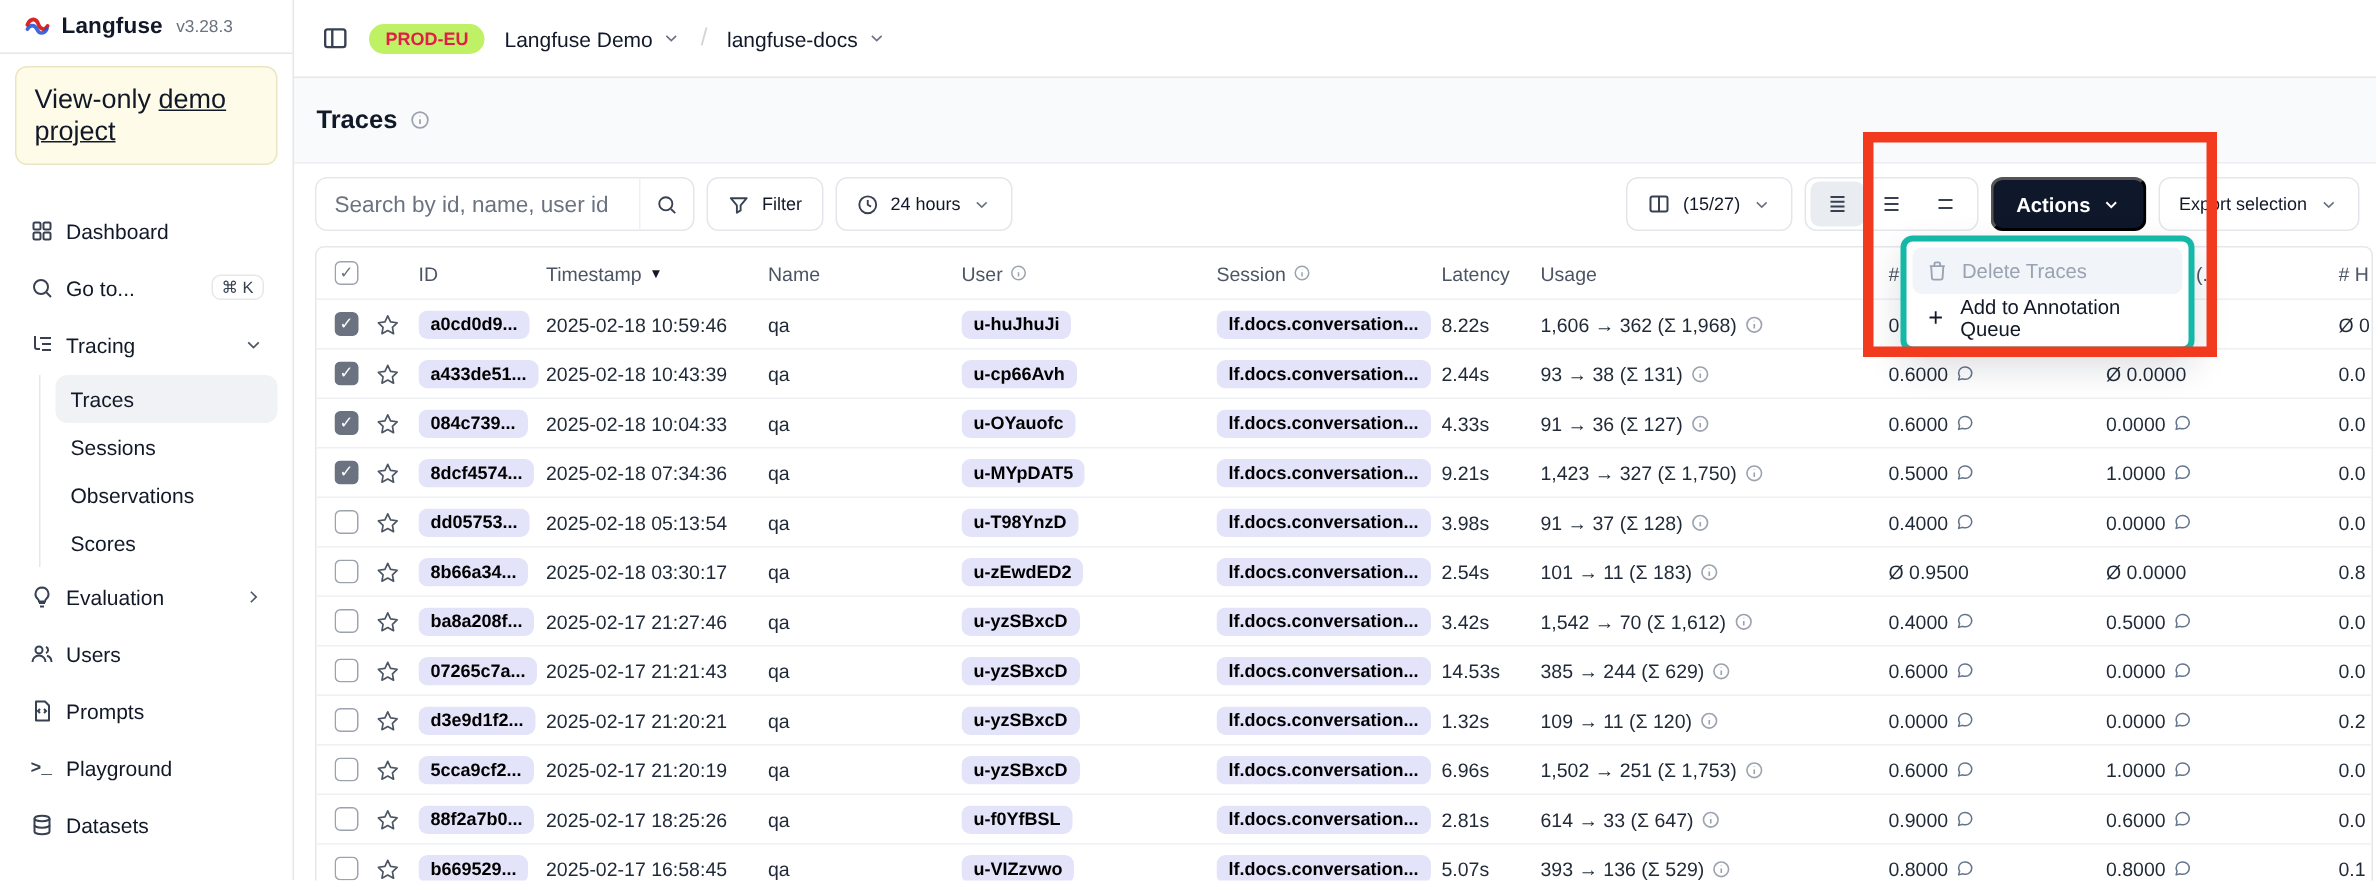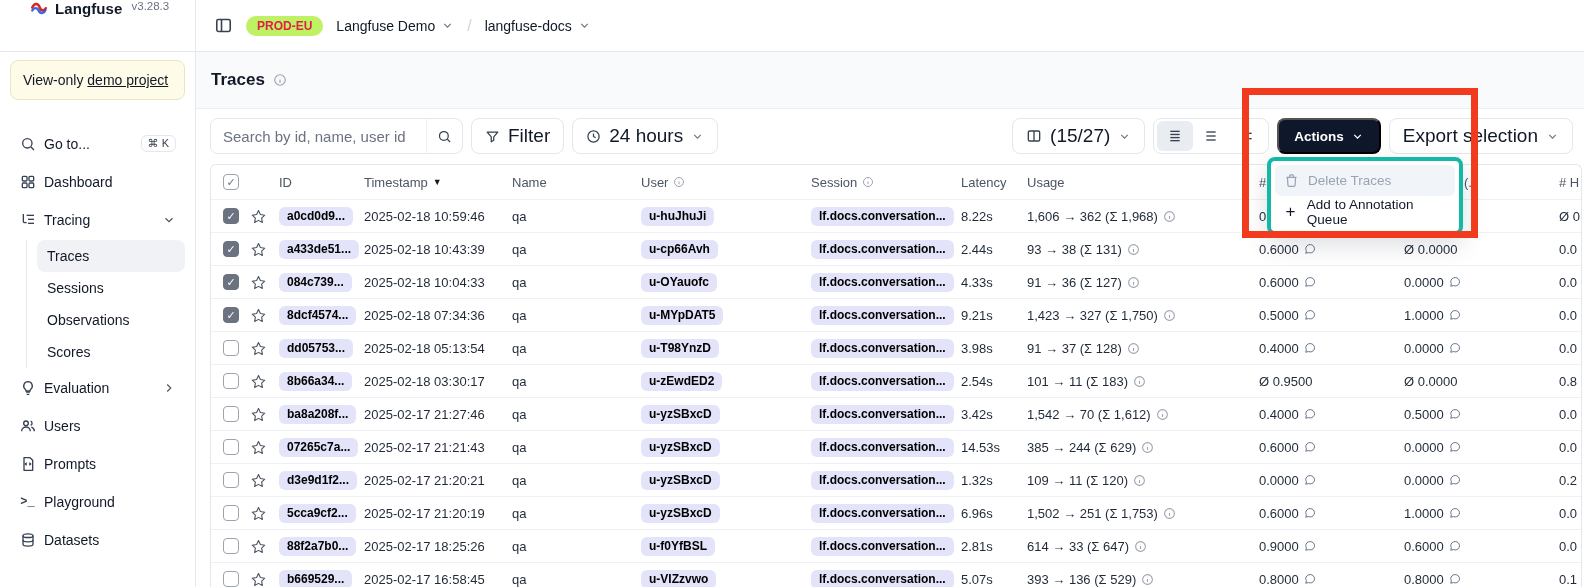--- a/index.html
+++ b/index.html
@@ -6,24 +6,24 @@
   html,body { margin:0; padding:0; }
   body {
     width:1584px; height:587px; overflow:hidden; position:relative;
     background:#fff; color:#1f2937;
     font-family:"Liberation Sans","DejaVu Sans",sans-serif; font-size:13px;
   }
   svg { display:block; }
 
   
   .sidebar { position:absolute; left:0; top:0; width:196px; height:587px; background:#fff; border-right:1px solid #e5e7eb; }
-  .logo-row { height:52px; display:flex; gap:7px; padding:0 30px; border-bottom:1px solid #e5e7eb; }
+  .logo-row { height:36px; display:flex; align-items:center; gap:7px; padding:0 16px; border-bottom:1px solid #e5e7eb; }
   .app-name { font-weight:700; font-size:15px; color:#111827; letter-spacing:.1px; }
   .app-version { font-size:11.5px; color:#6b7280; margin-left:2px; }
-  .banner { margin:8px 10px 0; background:#fefce8; border:1px solid #ece5c3; border-radius:8px; padding:11px 12px; font-size:14px; color:#111827; }
+  .banner { margin:8px 10px 0; background:#fefce8; border:1px solid #ece5c3; border-radius:8px; padding:11px 12px; font-size:18px; color:#111827; }
   .banner a { color:#111827; text-decoration:underline; cursor:pointer; }
   .nav { padding:26px 10px 0; }
   .nav-item { display:flex; align-items:center; gap:8px; height:35px; padding:0 9px; border-radius:8px; font-size:14px; color:#111827; margin-bottom:3px; cursor:pointer; }
   .nav-item .nicon { width:17px; height:17px; color:#374151; display:flex; align-items:center; justify-content:center; flex:0 0 17px; }
   .kbd { margin-left:auto; border:1px solid #e5e7eb; border-radius:6px; padding:1px 6px; font-size:11px; color:#374151; background:#fff; }
   .chev-end { margin-left:auto; color:#4b5563; }
   .subnav { margin-left:16px; border-left:1px solid #e5e7eb; padding-left:10px; margin-bottom:2px; }
   .sub-item { height:32px; display:flex; align-items:center; border-radius:8px; padding:0 10px; font-size:14px; color:#111827; cursor:pointer; }
   .sub-item.active { background:#f0f2f5; }
   .pg-icon { font-family:"Liberation Mono","DejaVu Sans Mono",monospace; font-size:12px; font-weight:700; color:#374151; }
@@ -36,21 +36,21 @@
   .slash { color:#d1d5db; font-size:16px; }
   .page-head { height:57px; background:#f8fafc; border-bottom:1px solid #eceef1; display:flex; align-items:center; gap:8px; padding:0 15px; }
   .page-title { font-size:17px; font-weight:700; color:#111827; }
 
   .content { padding:9px 0 0 14px; }
   .toolbar { display:flex; align-items:center; gap:8px; height:36px; margin-right:11px; }
   .searchbox { width:253px; height:36px; border:1px solid #e3e7ec; border-radius:8px; display:flex; align-items:stretch; overflow:hidden; background:#fff; }
   .searchbox input { flex:1; border:0; outline:0; padding:0 12px; font-size:15px; color:#111827; font-family:inherit; min-width:0; }
   .searchbox input::placeholder { color:#6b7280; }
   .search-seg { width:36px; display:flex; align-items:center; justify-content:center; color:#374151; border-left:1px solid #eef1f4; cursor:pointer; }
-  .tbtn { height:36px; border:1px solid #e3e7ec; border-radius:8px; background:#fff; display:flex; align-items:center; gap:8px; padding:0 13px; font-size:19px; color:#111827; cursor:pointer; white-space:nowrap; }
+  .tbtn { height:36px; border:1px solid #e3e7ec; border-radius:8px; background:#fff; display:flex; align-items:center; gap:8px; padding:0 13px; font-size:12px; color:#111827; cursor:pointer; white-space:nowrap; }
   .right-group { margin-left:auto; display:flex; align-items:center; gap:8px; }
   .rh-group { height:36px; border:1px solid #e3e7ec; border-radius:8px; display:flex; align-items:center; padding:0 3px; background:#fff; }
   .rh-cell { width:36px; height:30px; border-radius:6px; display:flex; align-items:center; justify-content:center; color:#374151; cursor:pointer; }
   .rh-cell.selected { background:#e9edf2; }
   .actions-btn { height:36px; background:#0f172a; color:#fff; border-radius:8px; display:flex; align-items:center; gap:7px; padding:0 15px; font-size:13.5px; font-weight:600; cursor:pointer; }
   .muted-chev { color:#6b7280; }
 
   
   .table { margin-top:10px; width:1372px; border:1px solid #e5e7eb; border-bottom:0; border-radius:6px 6px 0 0; background:#fff; overflow:hidden; }
   .thead, .tr { display:grid; grid-template-columns:28px 28px 85px 148px 129px 170px 150px 66px 232px 145px 155px 1fr; align-items:center; padding-left:12px; }
@@ -91,38 +91,38 @@
   </div>
 
   <div class="banner">
     <span>View-only </span><a>demo project</a>
   </div>
 
   <div class="nav">
     <div class="nav-item">
       <span class="nicon">
         <svg width="16" height="16" viewBox="0 0 24 24" fill="none" stroke="currentColor" stroke-width="2">
-            <circle cx="11" cy="11" r="7"></circle>
-            <line x1="16.5" y1="16.5" x2="21" y2="21"></line>
-          </svg>
-      </span>
-      <span>Go to...</span>
-      <span class="kbd">⌘ K</span>
-    </div>
-
-    <div class="nav-item">
-      <span class="nicon">
-        <svg width="16" height="16" viewBox="0 0 24 24" fill="none" stroke="currentColor" stroke-width="2">
             <rect x="3.5" y="3.5" width="7" height="7" rx="1.5"></rect>
             <rect x="13.5" y="3.5" width="7" height="7" rx="1.5"></rect>
             <rect x="3.5" y="13.5" width="7" height="7" rx="1.5"></rect>
             <rect x="13.5" y="13.5" width="7" height="7" rx="1.5"></rect>
           </svg>
       </span>
       <span>Dashboard</span>
+    </div>
+
+    <div class="nav-item">
+      <span class="nicon">
+        <svg width="16" height="16" viewBox="0 0 24 24" fill="none" stroke="currentColor" stroke-width="2">
+            <circle cx="11" cy="11" r="7"></circle>
+            <line x1="16.5" y1="16.5" x2="21" y2="21"></line>
+          </svg>
+      </span>
+      <span>Go to...</span>
+      <span class="kbd">⌘ K</span>
     </div>
 
     <div class="nav-item">
       <span class="nicon">
         <svg width="16" height="16" viewBox="0 0 24 24" fill="none" stroke="currentColor" stroke-width="2">
             <path d="M5 3v11a2 2 0 0 0 2 2h3"></path>
             <line x1="10" y1="5" x2="21" y2="5"></line>
             <line x1="12" y1="11" x2="21" y2="11"></line>
             <line x1="12" y1="17" x2="21" y2="17"></line>
           </svg>

